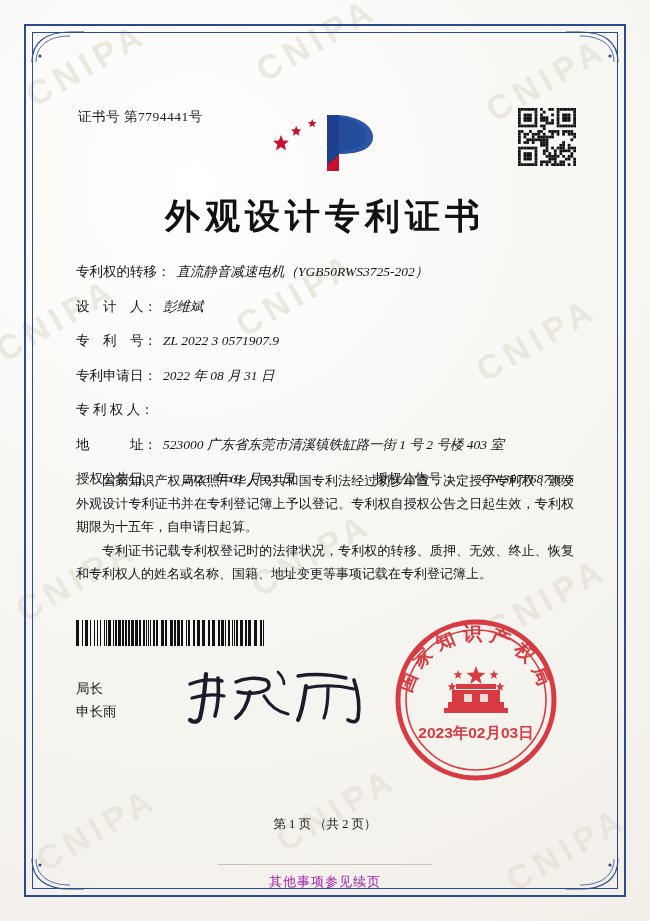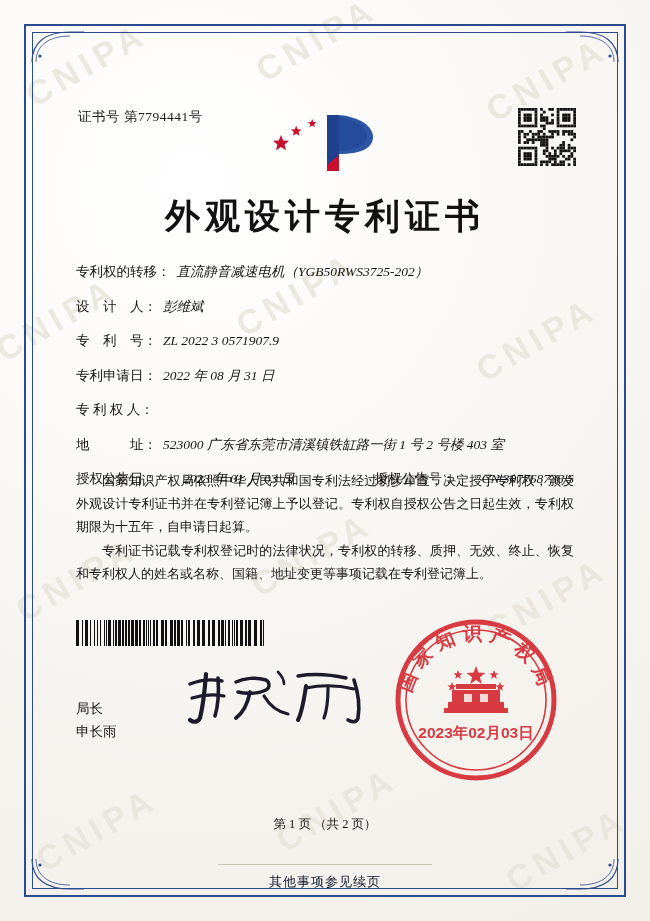--- a/index.html
+++ b/index.html
@@ -207,21 +207,20 @@
   }
 
   
   .sign-label {
     position: absolute;
     left: 28px;
     top: 630px;
     font-size: 13.5px;
     line-height: 1.7;
     color: #141414;
-    margin-top: 20px;
   }
   .signature {
     position: absolute;
     left: 130px;
     top: 618px;
     width: 215px;
     height: 62px;
   }
 
   
@@ -241,21 +240,21 @@
     text-align: center;
     font-size: 12.5px;
     color: #141414;
   }
   .footer-note {
     position: absolute;
     left: 0; right: 0;
     bottom: -18px;
     text-align: center;
     font-size: 13px;
-    color: #0f172a;
+    color: #a21caf;
     letter-spacing: 1px;
   }
   .bottom-line {
     position: absolute;
     left: 170px;
     right: 170px;
     bottom: 8px;
     border-top: 1px solid #c9c4b8;
   }
 </style>

